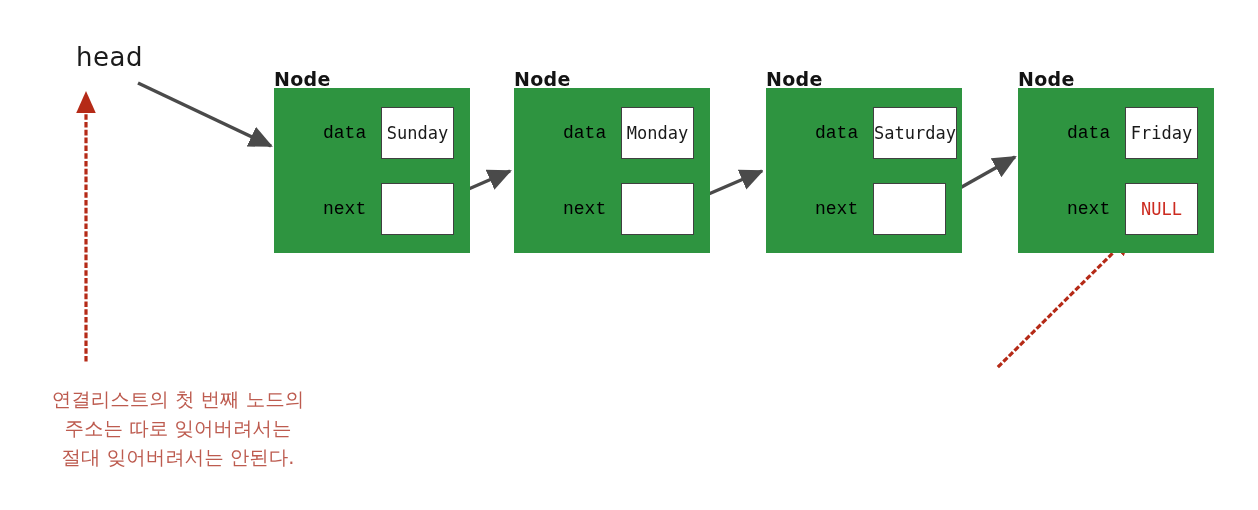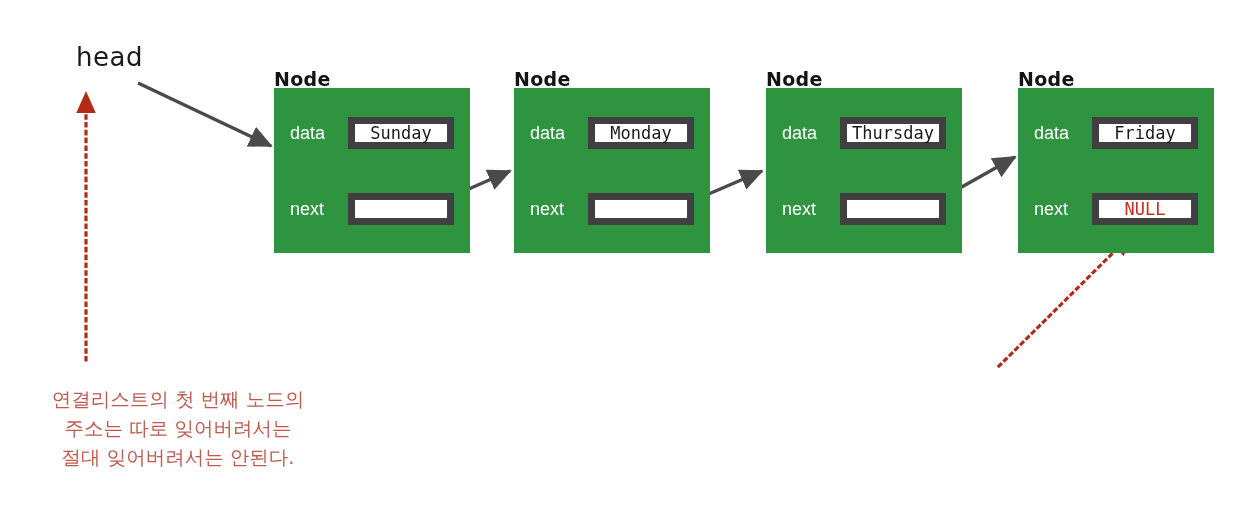--- a/index.html
+++ b/index.html
@@ -63,32 +63,33 @@
     position: absolute;
     left: 16px;
     width: 164px;
     height: 46px;
     display: flex;
     align-items: center;
   }
   .field-data { top: 22px; }
   .field-next { top: 98px; }
   .field-label {
-    font-family: Liberation Sans, sans-serif;
+    font-family: Liberation Mono, monospace;
     font-size: 18px;
-    color: #ffffff;
+    color: #000000;
     width: 58px;
     flex: none;
     letter-spacing: 0px;
+    margin-left: 33px;
   }
   .field-box {
     flex: 1;
-    height: 32px;
+    height: 52px;
     background: #ffffff;
-    border: 7px solid #404040;
+    border: 1px solid #404040;
     box-sizing: border-box;
     display: flex;
     align-items: center;
     justify-content: center;
     font-family: "DejaVu Sans Mono", monospace;
     font-size: 17px;
     color: #1a1a1a;
   }
   .field-box.null-val {
     color: #cc2b20;
@@ -167,21 +168,21 @@
     <div class="field field-next">
       <span class="field-label">next</span>
       <span class="field-box"></span>
     </div>
   </div>
 
   <div class="node" style="left:766px; top:88px;">
     <div class="node-title">Node</div>
     <div class="field field-data">
       <span class="field-label">data</span>
-      <span class="field-box">Thursday</span>
+      <span class="field-box">Saturday</span>
     </div>
     <div class="field field-next">
       <span class="field-label">next</span>
       <span class="field-box"></span>
     </div>
   </div>
 
   <div class="node" style="left:1018px; top:88px;">
     <div class="node-title">Node</div>
     <div class="field field-data">

